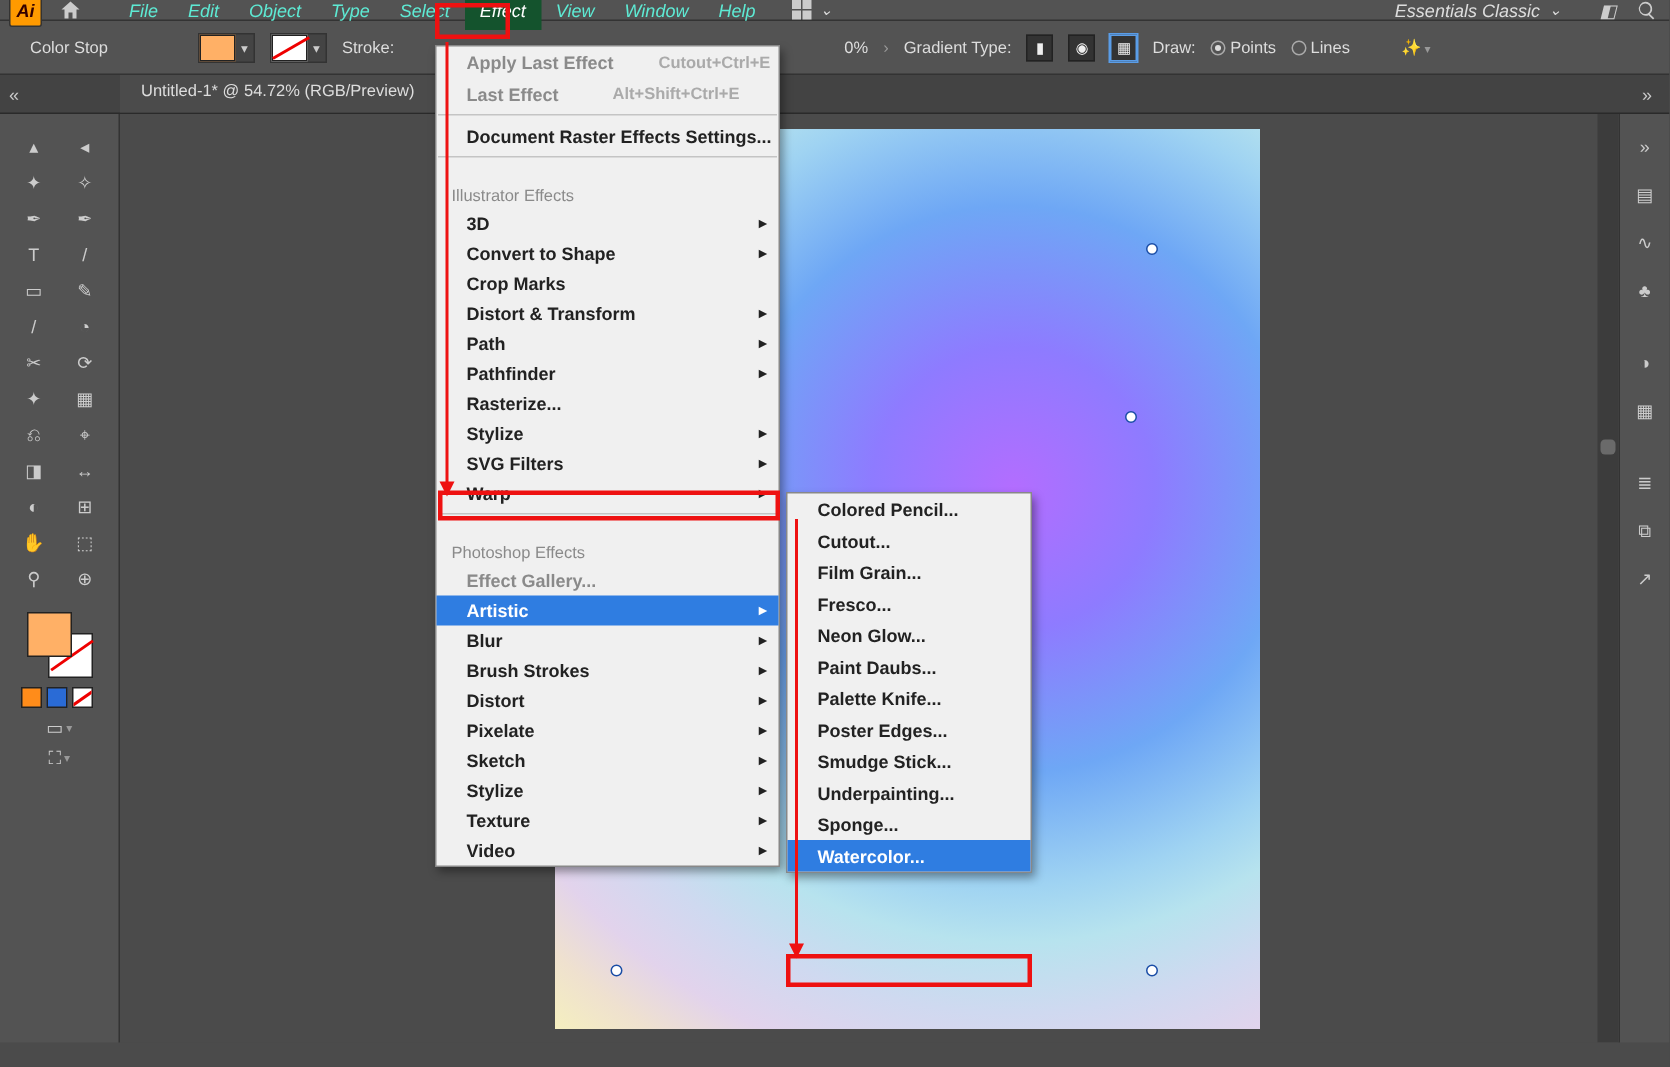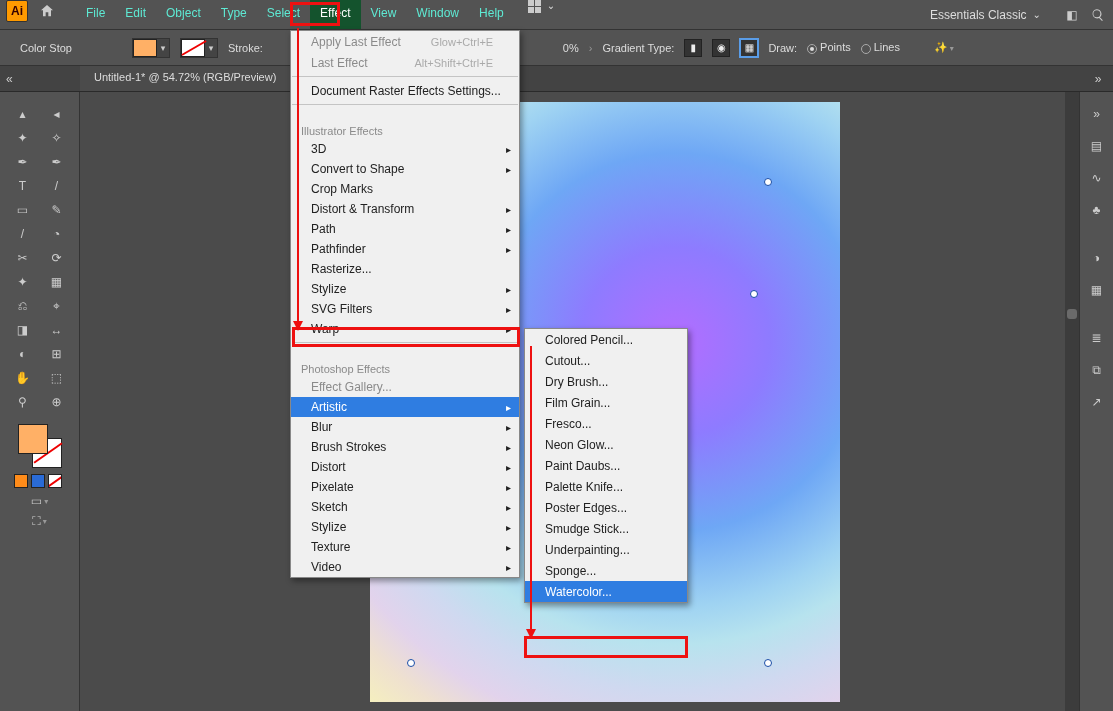--- a/index.html
+++ b/index.html
@@ -1,19 +1,19 @@
 <!DOCTYPE html>
 <html><head>
 <meta charset="utf-8">
 <style>
   * { margin: 0; padding: 0; box-sizing: border-box; font-family: "Segoe UI", Tahoma, sans-serif; user-select: none; }
   body { width: 1113px; height: 711px; background: #4b4b4b; color: #ddd; font-size: 12px; overflow: hidden; position: relative; }
 
   
-  .menubar { height: 30px; background: #535353; display: flex; padding: 0 6px; border-bottom: 1px solid #333; }
+  .menubar { height: 14px; background: #535353; display: flex; align-items: center; padding: 0 6px; border-bottom: 1px solid #333; font-style: italic; }
   .logo { width: 22px; height: 22px; background: #ff9a00; border: 1px solid #333; display: flex; align-items: center; justify-content: center; font-weight: bold; font-size: 12px; color: #330000; margin-right: 8px; border-radius: 2px; }
   .home-icon { width: 22px; height: 22px; display: flex; align-items: center; justify-content: center; margin-right: 18px; color: #ccc; }
   .home-icon svg { width: 16px; height: 16px; fill: #ccc; }
   .menu-item { padding: 6px 10px; color: #5eead4; cursor: default; }
   .menu-item.active { background: #14532d; color: #fff; }
   .spacer { flex: 1; }
   .workspace-label { display: flex; align-items: center; padding: 4px 10px; color: #ddd; }
   .chevron { margin-left: 6px; font-size: 10px; }
   .panel-toggle-icon { width: 22px; display:flex; align-items:center; justify-content:center; color:#ccc; margin-left:10px;}
   .search-icon-top { width: 18px; display:flex; align-items:center; justify-content:center; margin-left:6px; color:#ccc;}
@@ -68,21 +68,21 @@
   .h4{left:37px;top:557px;}
   .scrollbar-v{position:absolute;right:0;top:0;bottom:0;width:14px;background:#3c3c3c;}
   .scrollbar-v .thumb{position:absolute;left:2px;right:2px;top:35%;height:10px;background:#6a6a6a;border-radius:3px;}
 
   .rightbar { position:absolute; right:0; top:0; bottom:0; width:34px; background:#535353; border-left:1px solid #333; display:flex; flex-direction:column; align-items:center; padding-top:6px;}
   .rightbar .ricon{width:24px;height:24px;margin:4px 0;display:flex;align-items:center;justify-content:center;color:#ccc;}
   .rightbar .gap{height:16px;}
 
   
   .menu-panel { position:absolute; background:#f0f0f0; color:#222; border:1px solid #888; box-shadow: 2px 3px 6px rgba(0,0,0,0.4); font-size: 12px; }
-  .menu-row { display:flex; align-items:center; height:20px; padding: 0 26px 0 20px; white-space:nowrap; }
+  .menu-row { display:flex; align-items:center; height:20px; padding: 0 26px 0 20px; white-space:nowrap;font-weight:bold; }
   .menu-row.tall{height:21px;}
   .menu-row.hover{ background:#2f7de1; color:#fff; }
   .menu-row.disabled{ color:#8a8a8a; }
   .menu-row .shortcut{ margin-left:auto; padding-left:30px; color:#555; font-size:11px;}
   .menu-row.disabled .shortcut{color:#aaa;}
   .menu-sep{ height:1px; background:#c4c4c4; margin: 3px 1px; }
   .menu-section-title{ padding: 4px 10px 2px 10px; color:#8a8a8a; font-size:11px;margin-top:16px;}
   .submenu-arrow{ position:absolute; right:8px; font-size:10px; }
   .menu-row{position:relative;}
 
@@ -246,21 +246,21 @@
       <div class="gap"></div>
       <div class="ricon">≣</div>
       <div class="ricon">⧉</div>
       <div class="ricon">↗</div>
     </div>
 </div>
 
 <div id="effectMenu" class="menu-panel">
   <div class="menu-row tall disabled">
     <span>Apply Last Effect</span>
-    <span class="shortcut">Glow+Ctrl+E</span>
+    <span class="shortcut">Cutout+Ctrl+E</span>
   </div>
   <div class="menu-row tall disabled">
     <span>Last Effect</span>
     <span class="shortcut">Alt+Shift+Ctrl+E</span>
   </div>
   <div class="menu-sep"></div>
   <div class="menu-row tall">
     <span>Document Raster Effects Settings...</span>
   </div>
   <div class="menu-sep"></div>
@@ -349,23 +349,20 @@
       </div>
     </div>
 </div>
 
 <div id="artisticMenu" class="menu-panel">
     <div class="menu-row tall">
       <span>Colored Pencil...</span>
     </div>
     <div class="menu-row tall">
       <span>Cutout...</span>
-    </div>
-    <div class="menu-row tall">
-      <span>Dry Brush...</span>
     </div>
     <div class="menu-row tall">
       <span>Film Grain...</span>
     </div>
     <div class="menu-row tall">
       <span>Fresco...</span>
     </div>
     <div class="menu-row tall">
       <span>Neon Glow...</span>
     </div>

